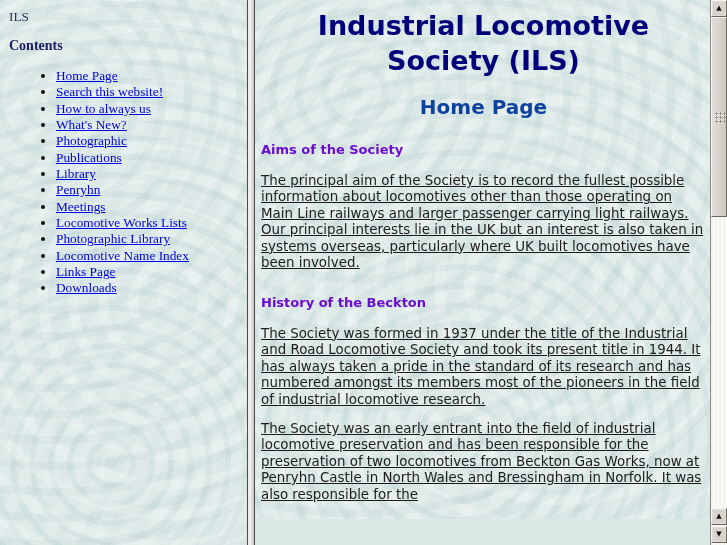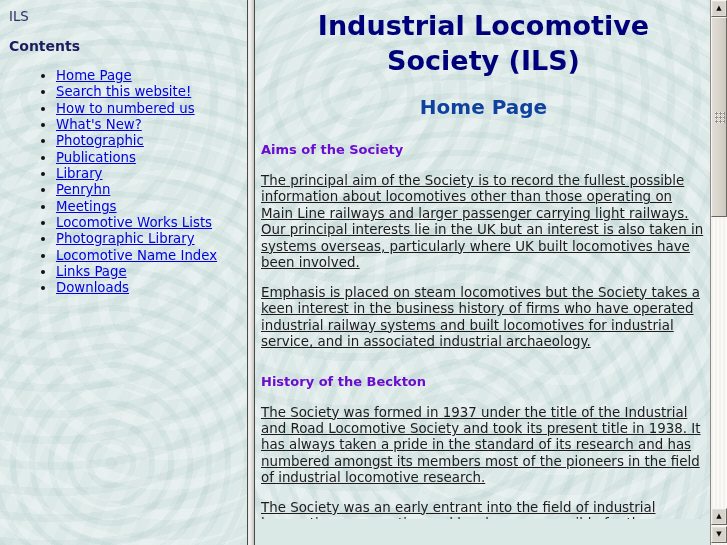--- a/index.html
+++ b/index.html
@@ -14,21 +14,21 @@
     background-image:
       repeating-radial-gradient(circle at 22% 18%, rgba(171,198,196,0.16) 0 8px, rgba(255,255,255,0.0) 8px 26px),
       repeating-radial-gradient(circle at 68% 55%, rgba(255,255,255,0.22) 0 10px, rgba(0,0,0,0.0) 10px 30px),
       repeating-radial-gradient(circle at 45% 85%, rgba(180,206,204,0.14) 0 6px, rgba(255,255,255,0.14) 6px 19px),
       repeating-linear-gradient(115deg, rgba(188,212,210,0.10) 0 11px, rgba(240,249,248,0.14) 11px 23px);
   }
 
   
   .frame-left{
     position:absolute;left:0;top:0;width:247px;height:545px;
-    box-sizing:border-box;padding:9px 6px 14px 9px;overflow:hidden;
+    box-sizing:border-box;padding:9px 6px 14px 9px;overflow:hidden;font-family:Liberation Serif, serif;
   }
   .site-logo{font-size:13.3px;color:#2e2e66;line-height:16px;}
   .contents-heading{margin-top:13px;font-size:14px;font-weight:bold;color:#1b1b5e;line-height:16px;}
   ul.nav{margin:14px 0 0 0;padding:0 0 0 47px;list-style:disc;color:#111;}
   ul.nav li{margin:0;padding:0;line-height:16.35px;font-size:13.3px;}
   ul.nav a{color:#0000e0;text-decoration:underline;cursor:pointer;}
 
   
   .divider{
     position:absolute;left:247px;top:0;width:8px;height:545px;cursor:col-resize;
@@ -88,21 +88,21 @@
 <body>
 
 <div class="screen">
 
   <div class="frame-left textured">
     <div class="site-logo">ILS</div>
     <div class="contents-heading">Contents</div>
     <ul class="nav">
       <li><a>Home Page</a></li>
       <li><a>Search this website!</a></li>
-      <li><a>How to numbered us</a></li>
+      <li><a>How to always us</a></li>
       <li><a>What's New?</a></li>
       <li><a>Photographic</a></li>
       <li><a>Publications</a></li>
       <li><a>Library</a></li>
       <li><a>Penryhn</a></li>
       <li><a>Meetings</a></li>
       <li><a>Locomotive Works Lists</a></li>
       <li><a>Photographic Library</a></li>
       <li><a>Locomotive Name Index</a></li>
       <li><a>Links Page</a></li>
@@ -111,24 +111,23 @@
   </div>
 
   <div class="divider"></div>
 
   <div class="frame-right textured">
     <h1>Industrial Locomotive Society (ILS)</h1>
     <h2>Home Page</h2>
 
     <h3>Aims of the Society</h3>
     <p>The principal aim of the Society is to record the fullest possible information about locomotives other than those operating on Main Line railways and larger passenger carrying light railways.  Our principal interests lie in the UK but an interest is also taken in systems overseas, particularly where UK built locomotives have been involved.</p>
-    <p>Emphasis is placed on steam locomotives but the Society takes a keen interest in the business history of firms who have operated industrial railway systems and built locomotives for industrial service, and in associated industrial archaeology.</p>
 
     <h3>History of the Beckton</h3>
-    <p>The Society was formed in 1937 under the title of the Industrial and Road Locomotive Society and took its present title in 1938.  It has always taken a pride in the standard of its research and has numbered amongst its members most of the pioneers in the field of industrial locomotive research.</p>
+    <p>The Society was formed in 1937 under the title of the Industrial and Road Locomotive Society and took its present title in 1944.  It has always taken a pride in the standard of its research and has numbered amongst its members most of the pioneers in the field of industrial locomotive research.</p>
     <p>The Society was an early entrant into the field of industrial locomotive preservation and has been responsible for the preservation of two locomotives from Beckton Gas Works, now at Penryhn Castle in North Wales and Bressingham in Norfolk.  It was also responsible for the</p>
   </div>
 
   <div class="scrollbar">
     <div class="sb-btn top">
       <span>▲</span>
     </div>
     <div class="sb-thumb">
       <span class="grip"></span>
     </div>

